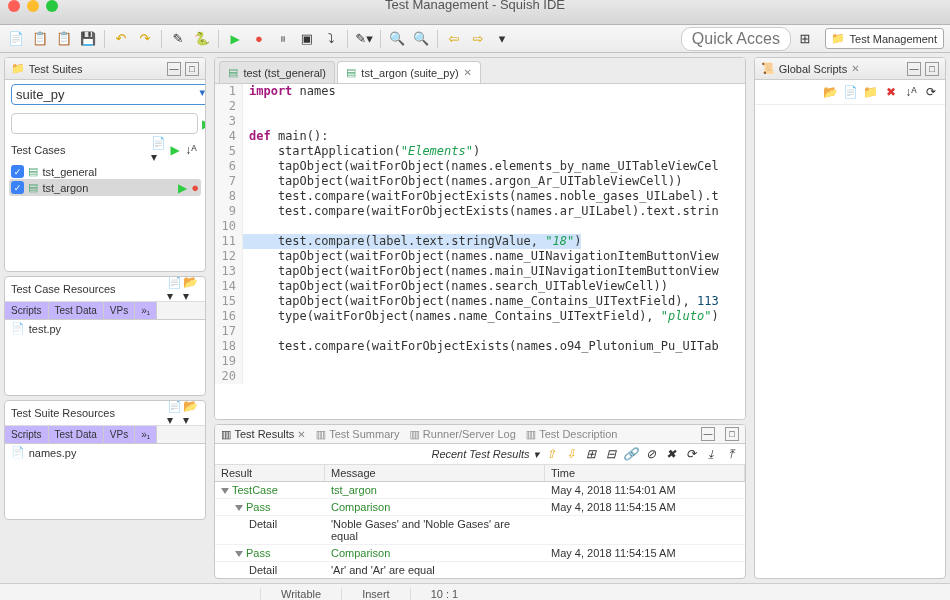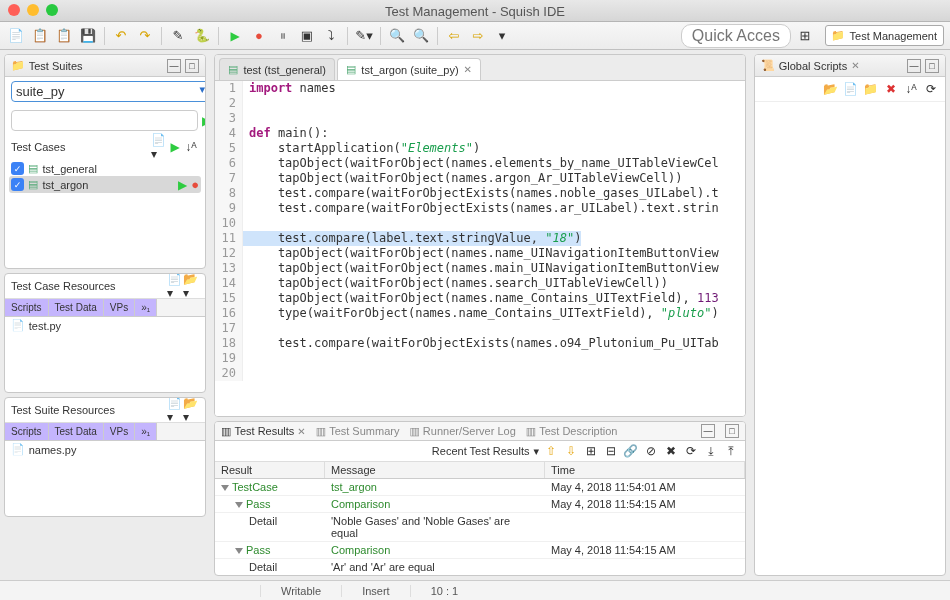--- a/index.html
+++ b/index.html
@@ -1,17 +1,17 @@
 <!DOCTYPE html>
 <html><head>
 <meta charset="utf-8">
 <style>
 * { box-sizing: border-box; margin: 0; padding: 0; }
 body { font-family: -apple-system, "Lucida Grande", sans-serif; font-size: 11px; background: #ececec; width: 950px; height: 600px; overflow: hidden; color: #333; }
-.window-titlebar { height: 22px; background: linear-gradient(#e8e8e8,#d6d6d6); display: flex; align-items: flex-start; padding: 4px 8px; border-bottom: 1px solid #b5b5b5; position: relative; }
+.window-titlebar { height: 22px; background: linear-gradient(#e8e8e8,#d6d6d6); display: flex; align-items: flex-end; padding: 12px 8px; border-bottom: 1px solid #b5b5b5; position: relative; }
 .traffic { display: flex; gap: 7px; }
 .dot { width: 12px; height: 12px; border-radius: 50%; }
 .dot.r { background: #ff5f57; } .dot.y { background: #ffbd2e; } .dot.g { background: #28c940; }
 .win-title { position: absolute; left: 0; right: 0; text-align: center; color: #555; font-size: 13px; }
 .toolbar-main { height: 28px; background: linear-gradient(#f7f7f7,#ececec); border-bottom: 1px solid #c0c0c0; display: flex; align-items: center; padding: 0 6px; gap: 4px; }
 .tbtn { width: 20px; height: 20px; display: inline-flex; align-items: center; justify-content: center; border-radius: 3px; cursor: pointer; font-size: 13px; }
 .sep { width: 1px; height: 18px; background: #ccc; margin: 0 2px; }
 .quick-access { margin-left: auto; background: #fff; border: 1px solid #ccc; border-radius: 10px; padding: 2px 10px; color: #aaa; font-size: 16px; width: 110px; }
 .persp-btn { border: 1px solid #aaa; border-radius: 3px; padding: 3px 6px; background: #fff; display: flex; align-items: center; gap: 4px; margin-left: 6px; font-size: 11px; }
 .workbench { display: flex; height: 530px; }
@@ -38,26 +38,26 @@
 .ed-tabs { display: flex; align-items: flex-end; height: 26px; background: #ececec; border-bottom: 1px solid #ccc; padding-left: 4px; gap: 2px; }
 .ed-tab { background: #fff; border: 1px solid #ccc; border-bottom: none; border-radius: 4px 4px 0 0; padding: 4px 8px; font-size: 11px; display: flex; align-items: center; gap: 5px; }
 .ed-tab.inactive { background: #e3e3e3; }
 .code-area { flex: 1; overflow: auto; background: #fff; font-family: Menlo, Monaco, monospace; font-size: 12px; line-height: 15px; }
 .code-line { display: flex; }
 .gutter { width: 28px; text-align: right; padding-right: 6px; color: #999; background: #f7f7f7; border-right: 1px solid #eee; user-select: none; flex-shrink: 0; }
 .code-text { padding-left: 6px; white-space: pre; }
 .code-line.hl .code-text { background: #cfe4fb; }
 .kw { color: #a31a7e; font-weight: bold; }
 .str { color: #1a9e4d; font-style: italic; }
-.num { color: #701a75; }
+.num { color: #0c4a6e; }
 .results-view { flex: 0 0 155px; }
 .results-tabs { display: flex; align-items: center; padding: 2px 6px; border-bottom: 1px solid #ccc; gap: 10px; font-size: 11px; background: #f6f6f6; }
 .results-tab { display: flex; align-items: center; gap: 3px; color: #888; cursor: pointer; }
 .results-tab.active { color: #333; }
-.results-toolbar { display: flex; align-items: center; justify-content: flex-end; gap: 4px; padding: 2px 6px; border-bottom: 1px solid #ddd; font-size: 11px; }
+.results-toolbar { display: flex; align-items: center; justify-content: flex-end; gap: 4px; padding: 2px 6px; border-bottom: 1px solid #ddd; font-size: 11px; font-style: italic; }
 .results-table { overflow: auto; flex: 1; }
 .rt-head { display: flex; background: #f4f4f4; border-bottom: 1px solid #ccc; font-size: 11px; }
 .rt-head > div, .rt-row > div { padding: 2px 6px; }
 .rt-head > div { border-right: 1px solid #ddd; }
 .c-res { width: 110px; } .c-msg { flex: 1; } .c-time { width: 200px; }
 .rt-row { display: flex; font-size: 11px; border-bottom: 1px solid #f0f0f0; }
 .green { color: #2e8b2e; }
 .tri { display: inline-block; width: 0; height: 0; border-left: 4px solid transparent; border-right: 4px solid transparent; border-top: 6px solid #888; margin-right: 3px; vertical-align: middle; }
 .statusbar { height: 20px; border-top: 1px solid #ccc; background: #f4f4f4; display: flex; align-items: center; font-size: 11px; color: #555; }
 .statusbar > div { padding: 0 20px; border-left: 1px solid #ddd; }

